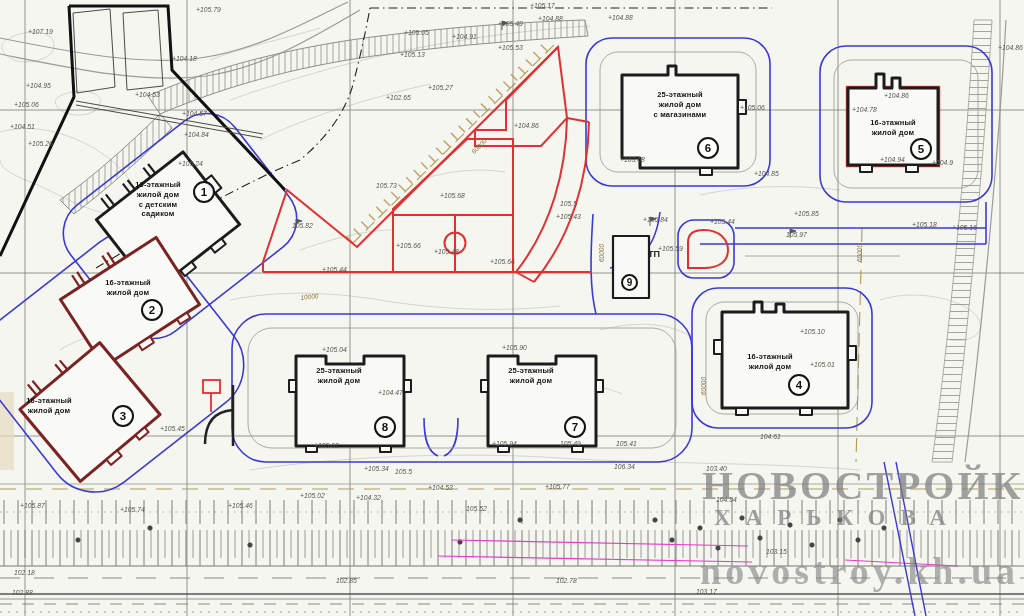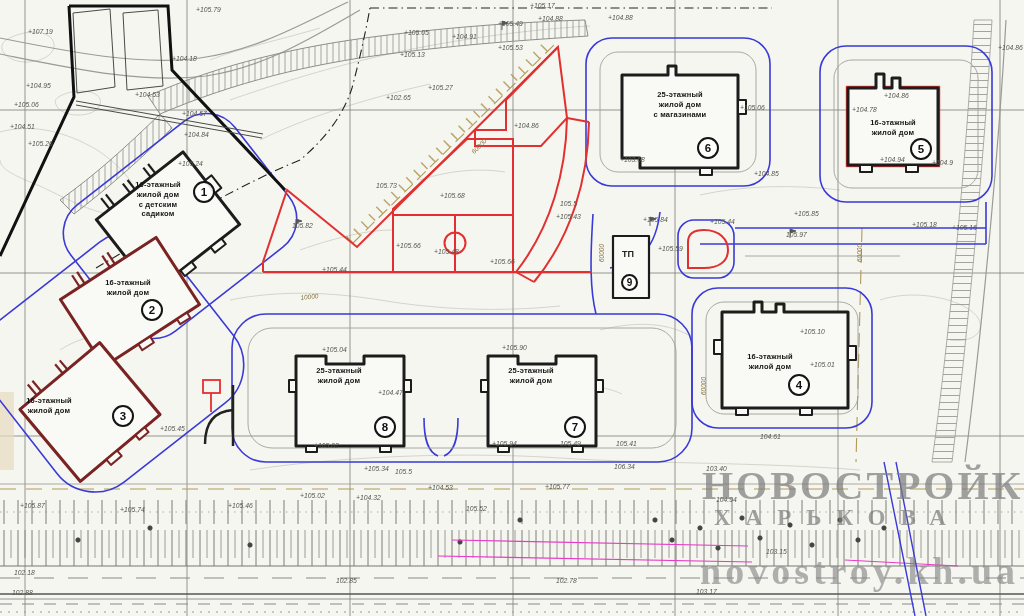--- a/index.html
+++ b/index.html
@@ -5,21 +5,21 @@
   html,body{margin:0;padding:0;background:#ddd;}
   #plan{position:relative;width:1024px;height:616px;background:#f6f6f1;overflow:hidden;
         font-family:"Liberation Sans",sans-serif;}
   #basemap{position:absolute;left:0;top:0;}
   .blabel{position:absolute;font:bold 7.5px/1.3 "Liberation Sans",sans-serif;color:#141414;
           text-align:center;letter-spacing:.2px;z-index:5;}
   .circle{position:absolute;width:22px;height:22px;border:2.2px solid #141414;border-radius:50%;
           background:rgba(255,255,255,.9);font:bold 11.5px/18px "Liberation Sans",sans-serif;
           text-align:center;color:#111;box-sizing:border-box;z-index:5;}
   .circle.small{width:17px;height:17px;border-width:2px;font-size:10px;line-height:13px;}
-  .tp-label{position:absolute;font:bold 9px "Liberation Sans",sans-serif;color:#222;z-index:5;}
+  .tp-label{position:absolute;font:bold 9px "Liberation Sans",sans-serif;color:#222;z-index:5;margin-left:26px;}
   .elev{position:absolute;font:italic 6.8px "Liberation Sans",sans-serif;color:#55554e;
         white-space:nowrap;z-index:3;}
   .dim{position:absolute;font:italic 6.5px "Liberation Sans",sans-serif;color:#8a7640;
        white-space:nowrap;transform-origin:left top;z-index:3;}
   .wm{position:absolute;color:rgba(125,125,125,.72);font-family:"Liberation Serif",serif;
       font-weight:bold;white-space:nowrap;z-index:8;}
   #wm1{left:702px;top:462px;font-size:40px;letter-spacing:3px;}
   #wm2{left:714px;top:505px;font-size:23px;letter-spacing:15px;}
   #wm3{left:700px;top:549px;font-size:38px;letter-spacing:4px;color:rgba(135,135,135,.65);}
 </style>

